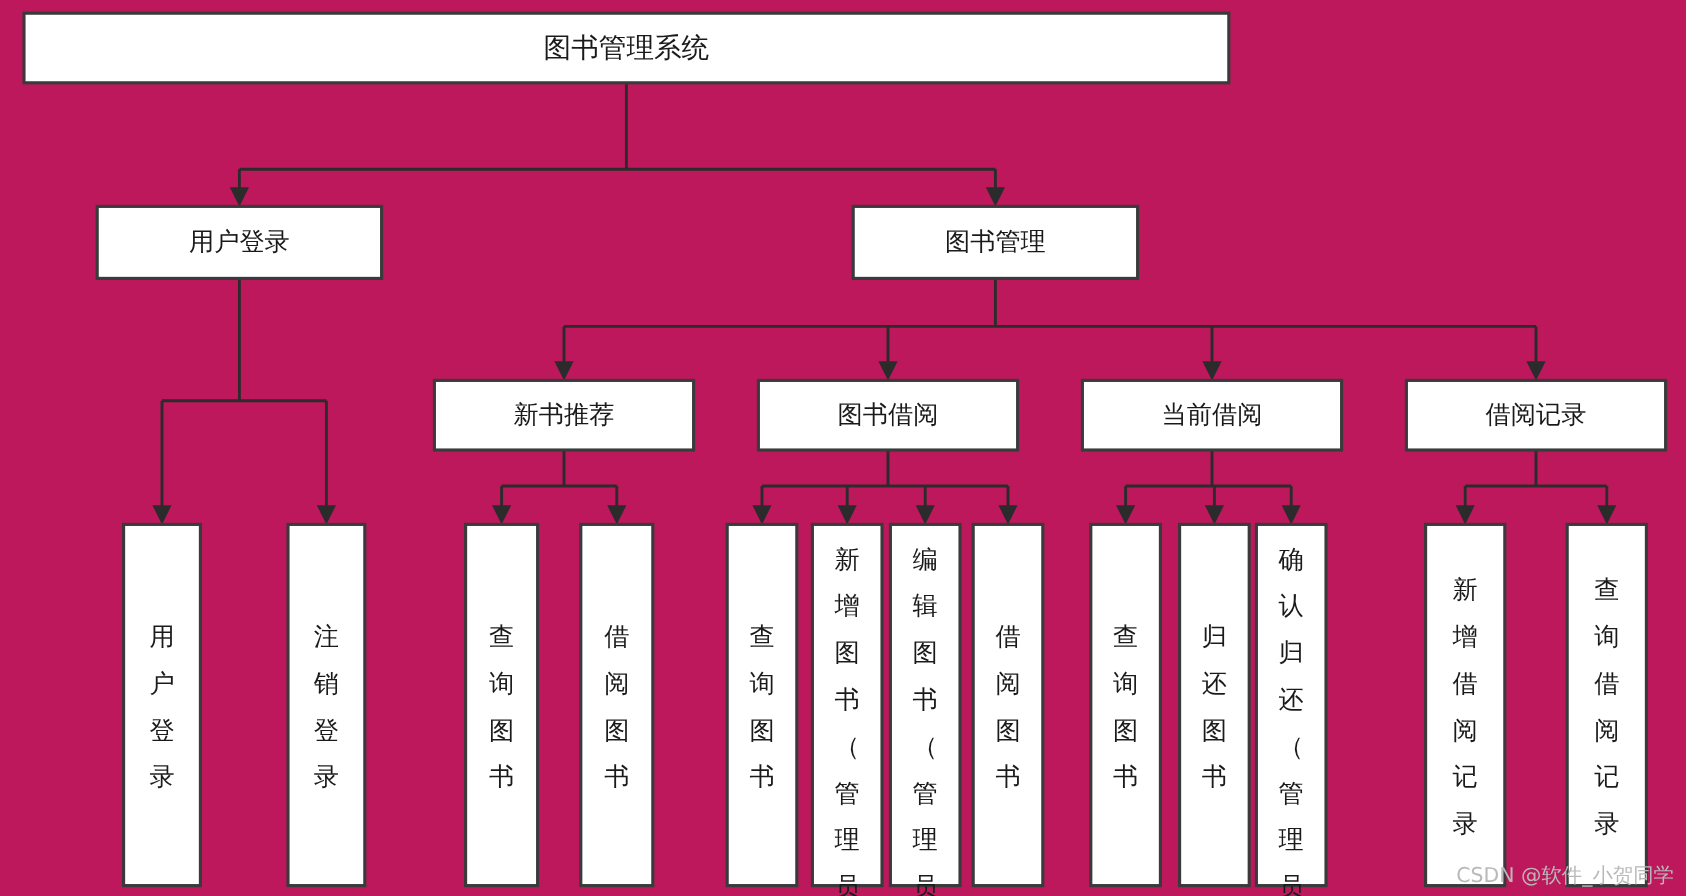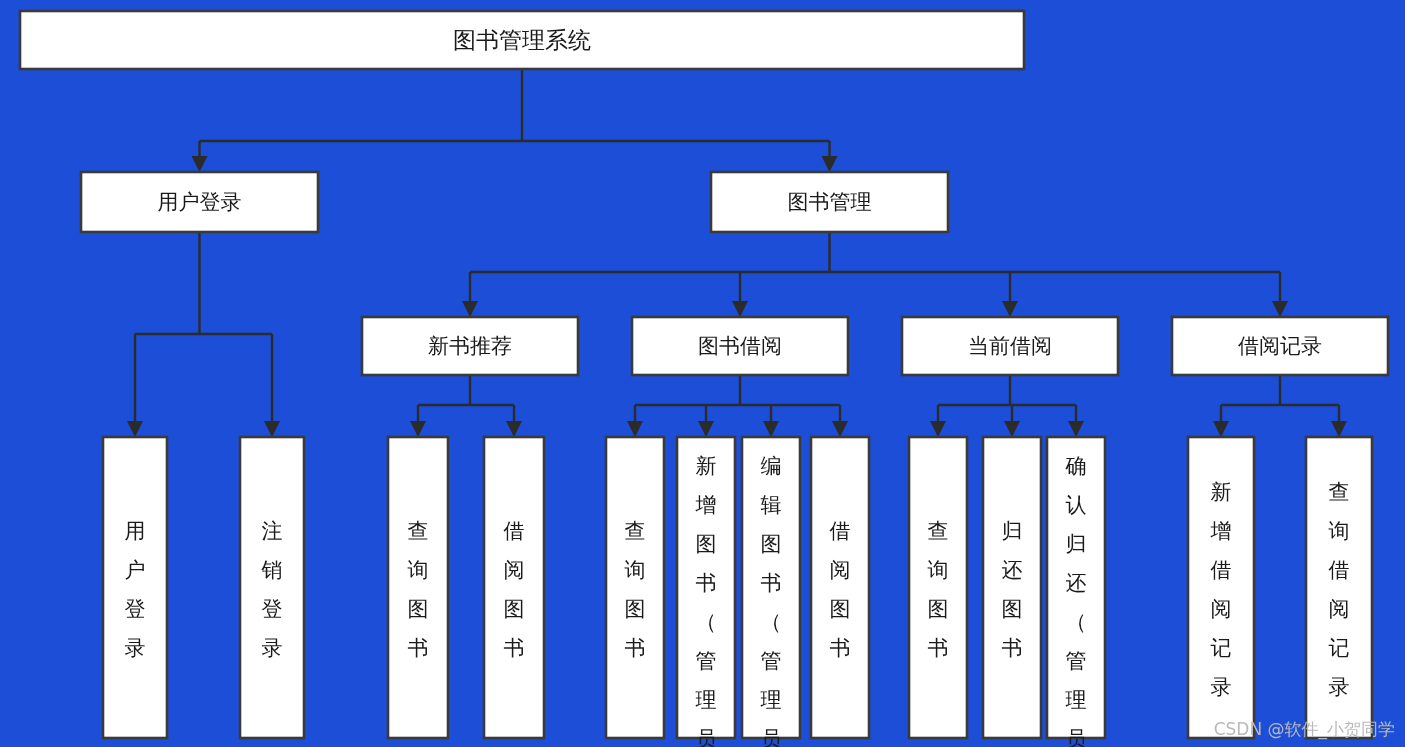--- a/index.html
+++ b/index.html
@@ -7,21 +7,21 @@
     padding: 0;
     background: #ffffff;
   }
   body {
     font-family: "DejaVu Sans", "Liberation Sans", sans-serif;
   }
   #stage {
     position: relative;
     width: 1405px;
     height: 747px;
-    background: #1d4ed8;
+    background: #be185d;
     overflow: hidden;
   }
   svg#diagram {
     position: absolute;
     left: 0;
     top: 0;
     width: 1405px;
     height: 747px;
   }
   .node-rect {

